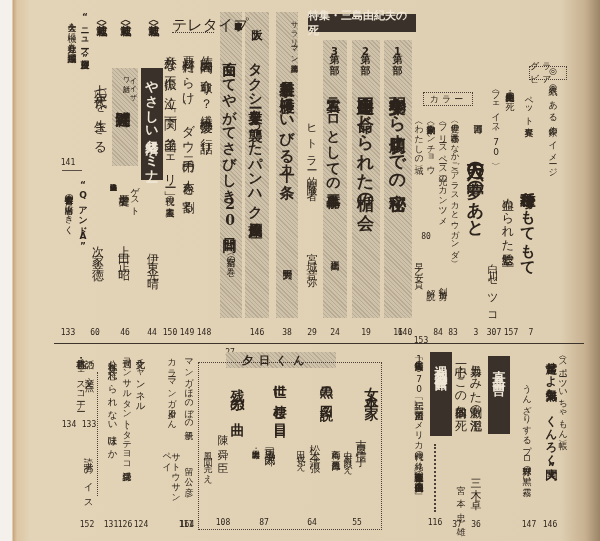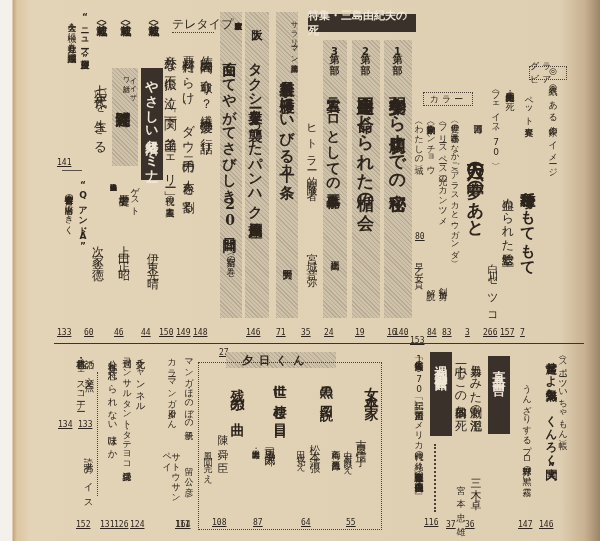--- a/index.html
+++ b/index.html
@@ -12,21 +12,21 @@
   }
   .page {
     position: absolute; left: 0; top: 0; width: 600px; height: 541px;
     background: linear-gradient(90deg, #f4f1ec 0px, #f4f1ec 12px, #c8a47a 13px, #dcc6a3 17px, #e3d3b7 30px, #dfcfb2 560px, #c7b191 585px, #9b8567 600px);
   }
   .v { writing-mode: vertical-rl; text-orientation: upright; white-space: nowrap; position: absolute; line-height: 1; }
   .sm { font-size: 9px; font-family: "DejaVu Sans", sans-serif; }
   .md { font-size: 11px; font-family: "DejaVu Sans", sans-serif; }
   .tt { font-size: 15px; font-weight: bold; }
   .big { font-size: 17px; font-weight: bold; }
-  .pg { font-size: 8px; position: absolute; font-family: "DejaVu Sans Mono", monospace; text-align: left; width: 22px; text-decoration: underline; }
+  .pg { font-size: 8px; position: absolute; font-family: "DejaVu Sans Mono", monospace; text-align: center; width: 22px; }
   .hatch {
     position: absolute;
     background: repeating-linear-gradient(45deg, #b9ab93 0 1px, #cfc2aa 1px 3px);
   }
   .dark { position: absolute; background: #3a322a; color: #efe6d6; }
   .dots { position: absolute; border-left: 2px dotted #4a4038; width: 0; }
   .hdots { position: absolute; border-top: 2px dotted #4a4038; height: 0; }
   .hline { position: absolute; height: 1px; background: #5a5048; }
   .box-dotted { position: absolute; border: 1px dotted #4a4038; }
   .label-box { position: absolute; border: 1px dotted #4a4038; font-size: 9px; font-family: "DejaVu Sans", sans-serif; display:flex; align-items:center; justify-content:center; letter-spacing: 3px; }
@@ -39,21 +39,21 @@
   <div class="label-box" style="left:508px;top:66px;width:38px;height:14px;margin-left:21px;">グラビア</div>
   <div class="v sm" style="left:548px;top:66px;height:190px;letter-spacing:2px;">◎表紙◎ある作家のイメージ</div>
   <div class="v sm" style="left:524px;top:90px;">ペット界異変</div>
   <div class="v" style="left:520px;top:182px;font-size:15px;font-weight:bold;">珍種奇種かもてもて</div>
   <div class="pg" style="left:520px;top:328px;">7</div>
   <div class="v sm" style="left:505px;top:86px;">特集・三島由紀夫の死</div>
   <div class="v md" style="left:502px;top:190px;font-size:12px;">血ぬられた総監室</div>
   <div class="pg" style="left:500px;top:328px;">157</div>
   <div class="v sm" style="left:491px;top:86px;">〈フェイス'70〉</div>
   <div class="v md" style="left:487px;top:255px;letter-spacing:6px;">白川セツコ</div>
-  <div class="pg" style="left:483px;top:328px;">266</div>
+  <div class="pg" style="left:483px;top:328px;">307</div>
 
   <div class="label-box" style="left:423px;top:92px;width:50px;height:14px;">カラー</div>
   <div class="v sm" style="left:473px;top:118px;">万国博</div>
   <div class="v big" style="left:467px;top:150px;font-size:17px;">六〇〇〇万人の夢のあと</div>
   <div class="pg" style="left:465px;top:328px;">3</div>
   <div class="v sm" style="left:451px;top:118px;font-size:8.5px;">〈世界の民芸〉小さなかご（アラスカとウガンダ）</div>
   <div class="pg" style="left:442px;top:328px;">83</div>
   <div class="v sm" style="left:438px;top:118px;">〈フリースペース〉光のカンツメ</div>
   <div class="v sm" style="left:438px;top:280px;letter-spacing:3px;">剣持勇</div>
   <div class="pg" style="left:427px;top:328px;">84</div>
@@ -78,40 +78,40 @@
   <div class="pg" style="left:355px;top:328px;">19</div>
 
   <div class="hatch" style="left:323px;top:40px;width:24px;height:278px;"></div>
   <div class="v sm" style="left:329px;top:46px;font-weight:bold;font-size:10px;">第3部</div>
   <div class="v" style="left:327px;top:88px;font-size:14px;font-weight:bold;">右翼テロとしての三島事件</div>
   <div class="v sm" style="left:330px;top:254px;">高橋正衛</div>
   <div class="pg" style="left:324px;top:328px;">24</div>
 
   <div class="v md" style="left:306px;top:115px;letter-spacing:4px;">ヒトラー的冒険者</div>
   <div class="v md" style="left:306px;top:244px;letter-spacing:8px;">宮城音弥</div>
-  <div class="pg" style="left:301px;top:328px;">35</div>
+  <div class="pg" style="left:301px;top:328px;">29</div>
 
   <div class="hatch" style="left:276px;top:12px;width:22px;height:306px;"></div>
   <div class="v sm" style="left:280px;top:16px;font-size:7.5px;width:18px;height:50px;white-space:normal;">サラリーマン悪徳講座</div>
   <div class="v tt" style="left:279px;top:70px;font-size:15px;">若手社員を優雅にいびる十ヵ条</div>
   <div class="v md" style="left:282px;top:262px;font-size:10px;">大野明男</div>
-  <div class="pg" style="left:276px;top:328px;">71</div>
+  <div class="pg" style="left:276px;top:328px;">38</div>
 
   <div class="hatch" style="left:245px;top:12px;width:24px;height:306px;"></div>
   <div class="v md" style="left:251px;top:20px;font-weight:bold;">大阪</div>
   <div class="v" style="left:249px;top:52px;font-size:14px;font-weight:bold;">タクシー業界を襲ったパンハク倒産旋風</div>
   <div class="pg" style="left:246px;top:328px;">146</div>
 
   <div class="hatch" style="left:220px;top:12px;width:22px;height:306px;"></div>
   <div class="v sm" style="left:224px;top:16px;font-size:7.5px;width:18px;height:34px;white-space:normal;font-weight:bold;">東京改造実験</div>
   <div class="v" style="left:223px;top:52px;font-size:14px;font-weight:bold;">面白くてやがてさびしき20日間</div>
   <div class="v sm" style="left:226px;top:250px;">（新宿の巻）</div>
   <div class="pg" style="left:219px;top:348px;">27</div>
 
-  <div class="v sm" style="left:172px;top:18px;writing-mode:horizontal-tb;font-size:12px;">テレタイプ</div>
+  <div class="v sm" style="left:172px;top:18px;writing-mode:horizontal-tb;font-size:15px;">テレタイプ</div>
   <div class="hdots" style="left:172px;top:32px;width:42px;border-top-width:1px;"></div>
   <div class="v" style="left:200px;top:46px;font-size:12.5px;letter-spacing:2px;font-family:'DejaVu Sans',sans-serif;">佐藤内閣の命取り？繊維交渉の行詰り</div>
   <div class="pg" style="left:193px;top:328px;">148</div>
   <div class="v" style="left:182px;top:46px;font-size:12.5px;letter-spacing:2px;font-family:'DejaVu Sans',sans-serif;">悪材料だらけ、ダウ二千円の大台を割る</div>
   <div class="pg" style="left:176px;top:328px;">149</div>
   <div class="v" style="left:164px;top:46px;font-size:12.5px;letter-spacing:2px;font-family:'DejaVu Sans',sans-serif;">意外な不振に泣く「下関—釜山フェリー」</div>
   <div class="pg" style="left:159px;top:328px;">150</div>
 
   <div class="v md" style="left:148px;top:16px;font-weight:bold;">〈<span>連載</span>〉</div>
   <div class="dark v" style="left:141px;top:68px;width:22px;height:112px;font-size:13px;font-weight:bold;display:flex;align-items:center;padding-top:4px;">やさしい経済セミナー</div>

